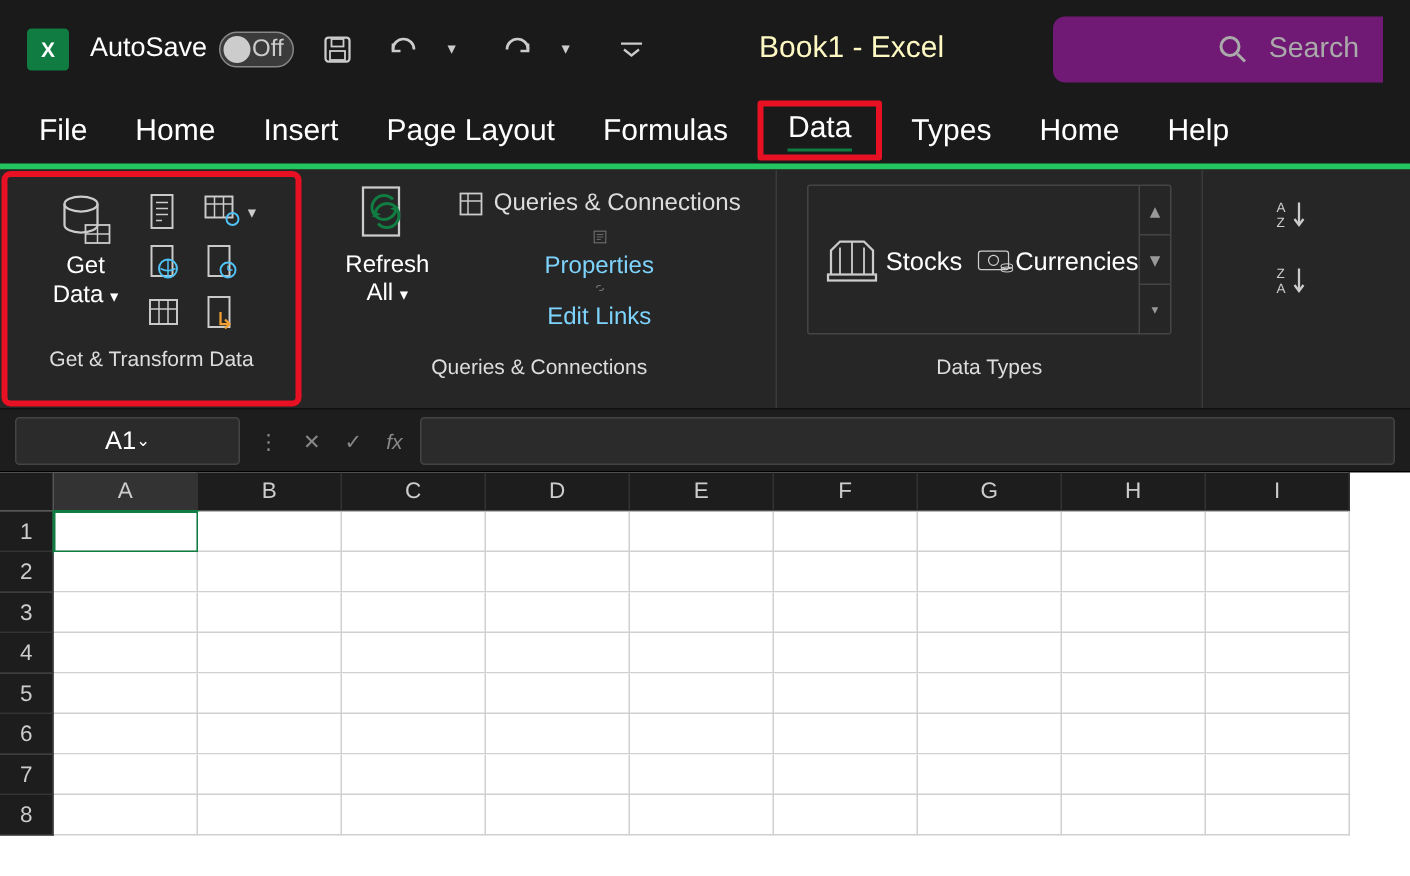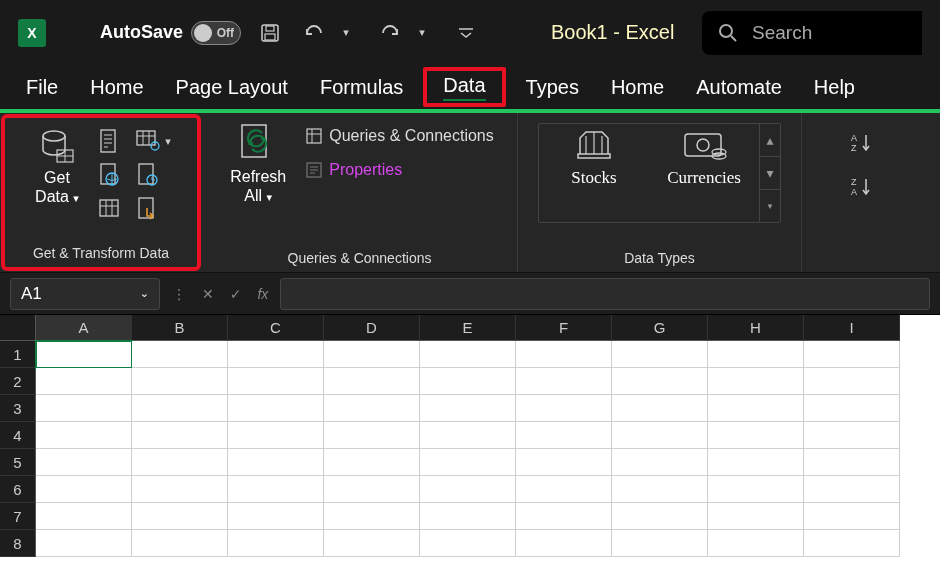--- a/index.html
+++ b/index.html
@@ -26,50 +26,51 @@
     background: #107c41;
     border-radius: 3px;
     position: relative;
     display: flex;
     align-items: center;
     justify-content: center;
     color: #fff;
     font-weight: bold;
     font-size: 14px;
   }
-  .autosave { display: flex; align-items: center; gap: 8px; font-size: 18px; font-weight: 700; margin-left: 40px; }
+  .autosave { display: flex; align-items: flex-start; gap: 8px; font-size: 18px; font-weight: 400; }
   .toggle {
     width: 50px; height: 24px; background: #3b3b3b;
     border: 1px solid #888; border-radius: 12px;
     display: flex; align-items: center; padding: 2px;
     cursor: pointer; position: relative;
   }
   .toggle-knob {
     width: 18px; height: 18px; border-radius: 50%;
     background: #ccc;
   }
-  .toggle-label { position: absolute; right: 6px; font-size: 12px; color: #ccc; }
+  .toggle-label { position: absolute; right: 6px; font-size: 16px; color: #ccc; }
   .qat-btn {
     width: 30px; height: 28px; display: flex; align-items: center; justify-content: center;
     cursor: pointer; color: #ccc; border-radius: 3px;
   }
   .qat-group { display: flex; align-items: center; gap:2px; }
   .title-text { font-size: 20px; color: #fef9c3; margin-left: 56px; }
   .search-box {
     margin-left: auto;
-    background: #000000;
+    background: #701a75;
     height: 44px;
     width: 220px;
     border-radius: 8px 0 0 8px;
     display: flex;
     align-items: center;
     padding: 0 16px;
     gap: 14px;
     color: #aaa;
     font-size: 19px;
+    justify-content: flex-end;
   }
   .tabs {
     height: 48px;
     background: #1a1a1a;
     display: flex;
     align-items: stretch;
     padding: 0 10px;
     gap: 0px;
     border-bottom: 4px solid #22c55e;
   }
@@ -104,21 +105,21 @@
     display: flex;
     flex-direction: column;
     align-items: center;
     justify-content: space-between;
     padding: 6px 8px 0px;
     position: relative;
   }
   .rib-group-label {
     font-size: 14px;
     color: #ddd;
-    padding: 4px 0 6px;
+    padding: 4px 0 20px;
     text-align: center;
   }
   .red-box {
     border: 4px solid #e81123;
     border-radius: 6px;
   }
   .rib-body { display: flex; align-items: flex-start; gap:6px; flex:1; }
   .rib-icon {
     width: 34px; height: 34px;
     display: flex; align-items: center; justify-content: center;
@@ -129,49 +130,49 @@
     width: 60px; cursor: pointer; padding-top:2px;
   }
   .rib-big-label { font-size: 16px; color: #fff; text-align: center; line-height: 1.2; margin-top:2px; }
   .rib-small-col { display: flex; flex-direction: column; gap:0px; }
   .rib-small-row { display: flex; align-items: center; gap:4px; }
   .queries-item {
     display: flex; align-items: center; gap:6px;
     height: 34px; padding: 0 4px; cursor: pointer;
     color: #ddd; font-size: 16px;
   }
-  .queries-item.disabled { color: #d946ef; }
+  .queries-item.disabled { color: #7dd3fc; flex-direction: column; }
   .data-types-box {
     border: 1px solid #444; border-radius: 2px;
     display: flex; align-items: center; gap:0px; margin:4px 6px 0;
     height: 100px;
   }
   .dt-item {
-    display: flex; flex-direction: column; align-items: center;
-    width: 110px; cursor: pointer; height:100%; justify-content:flex-start;font-family:Liberation Serif, serif;
+    display: flex; flex-direction: row; align-items: center;
+    width: 110px; cursor: pointer; height:100%; justify-content:center;
   }
   .dt-label { font-size: 17px; color: #fff; margin-top:4px; }
   .dt-arrows { display: flex; flex-direction: column; border-left: 1px solid #444; }
   .dt-arrows div { width:20px; height:33px; display:flex; align-items:center; justify-content:center; cursor:pointer; border-bottom:1px solid #444; color:#999;}
   .sort-col { display:flex; flex-direction:column; gap:10px; padding:6px 2px 0;}
   
   .formula-bar {
     height: 42px;
     background: #1d1d1d;
     display: flex;
     align-items: center;
     padding: 4px 10px;
     gap:8px;
     border-bottom: 1px solid #000;
   }
   .name-box {
     background: #2b2b2b; border:1px solid #444;
     width: 150px; height: 32px; border-radius:3px;
     display: flex; align-items: center; padding: 0 10px;
-    font-size: 17px; color:#fff; justify-content: space-between;
+    font-size: 17px; color:#fff; justify-content: center;
   }
   .fx-btn { color:#888; padding:0 4px; cursor:pointer; }
   .formula-input {
     flex:1; background:#2b2b2b; border:1px solid #444;
     height:32px; border-radius:3px;
   }
   
   .grid-area { display:flex; height: calc(584px - 65px - 48px - 160px - 42px); background:#fff; }
   .row-headers { display:flex; flex-direction:column; }
   .corner-cell { width:36px; height:26px; background:#1d1d1d; border-right:1px solid #555; border-bottom:1px solid #555;}
@@ -254,36 +255,36 @@
 </div>
 
 <div class="tabs">
   <div class="tab">
       <span>File</span>
     </div>
   <div class="tab">
       <span>Home</span>
     </div>
   <div class="tab">
+      <span>Insert</span>
+    </div>
+  <div class="tab">
       <span>Page Layout</span>
     </div>
   <div class="tab">
       <span>Formulas</span>
     </div>
   <div class="tab selected selected-red">
       <span>Data</span>
     </div>
   <div class="tab">
       <span>Types</span>
     </div>
   <div class="tab">
       <span>Home</span>
-    </div>
-  <div class="tab">
-      <span>Automate</span>
     </div>
   <div class="tab">
       <span>Help</span>
     </div>
 </div>
 
 <div class="ribbon">
 
   <div class="rib-group red-box" style="width:200px; margin:1px;">
     <div class="rib-body">
@@ -388,20 +389,27 @@
         </div>
         <div class="queries-item disabled">
           <svg width="18" height="18" viewBox="0 0 18 18">
               <rect x="2" y="2" width="14" height="14" fill="none" stroke="#777" stroke-width="1.2"></rect>
               <line x1="5" y1="6" x2="13" y2="6" stroke="#777"></line>
               <line x1="5" y1="9" x2="13" y2="9" stroke="#777"></line>
               <line x1="5" y1="12" x2="10" y2="12" stroke="#777"></line>
             </svg>
           <span>Properties</span>
         </div>
+        <div class="queries-item disabled">
+          <svg width="18" height="18" viewBox="0 0 18 18">
+              <path d="M5 9 A3 3 0 0 1 8 6 L10 6" fill="none" stroke="#777" stroke-width="1.3"></path>
+              <path d="M13 9 A3 3 0 0 1 10 12 L8 12" fill="none" stroke="#777" stroke-width="1.3"></path>
+            </svg>
+          <span>Edit Links</span>
+        </div>
       </div>
     </div>
     <div class="rib-group-label">Queries &amp; Connections</div>
   </div>
 
   <div class="rib-group" style="width:284px;">
     <div class="data-types-box">
       <div class="dt-item">
         <svg width="44" height="40" viewBox="0 0 44 40">
           <rect x="6" y="30" width="32" height="4" fill="none" stroke="#ccc" stroke-width="1.5"></rect>

